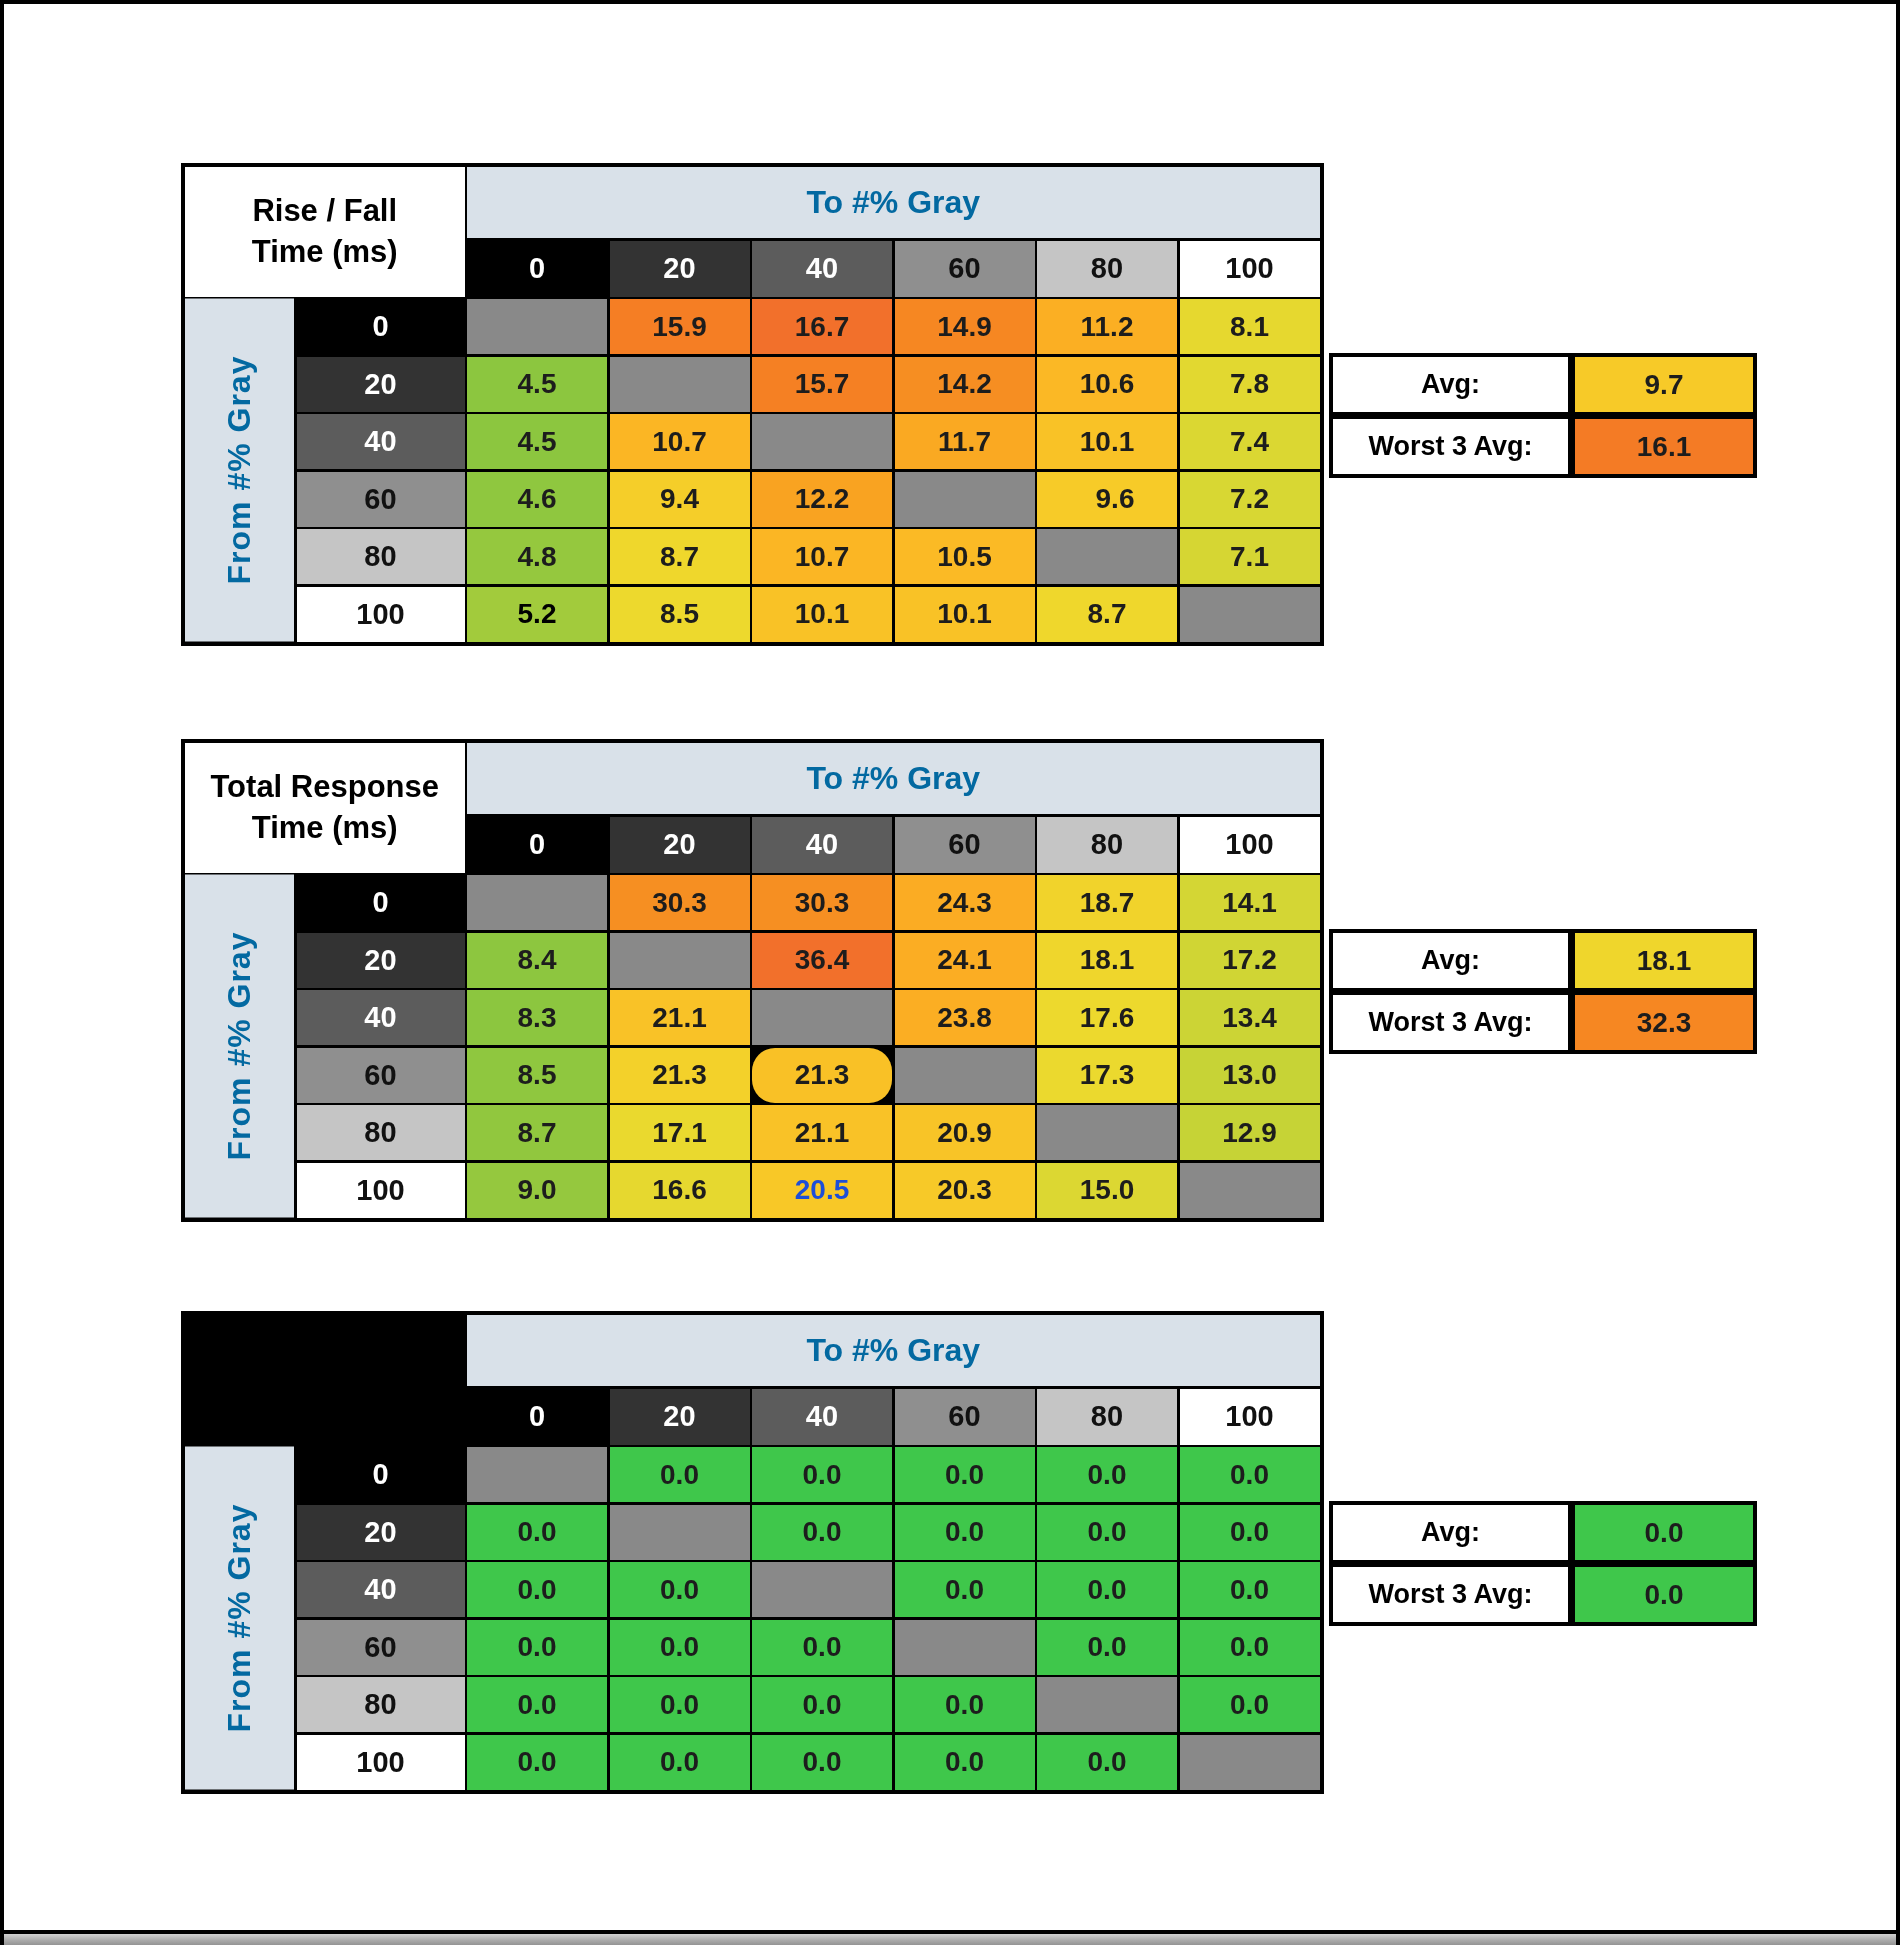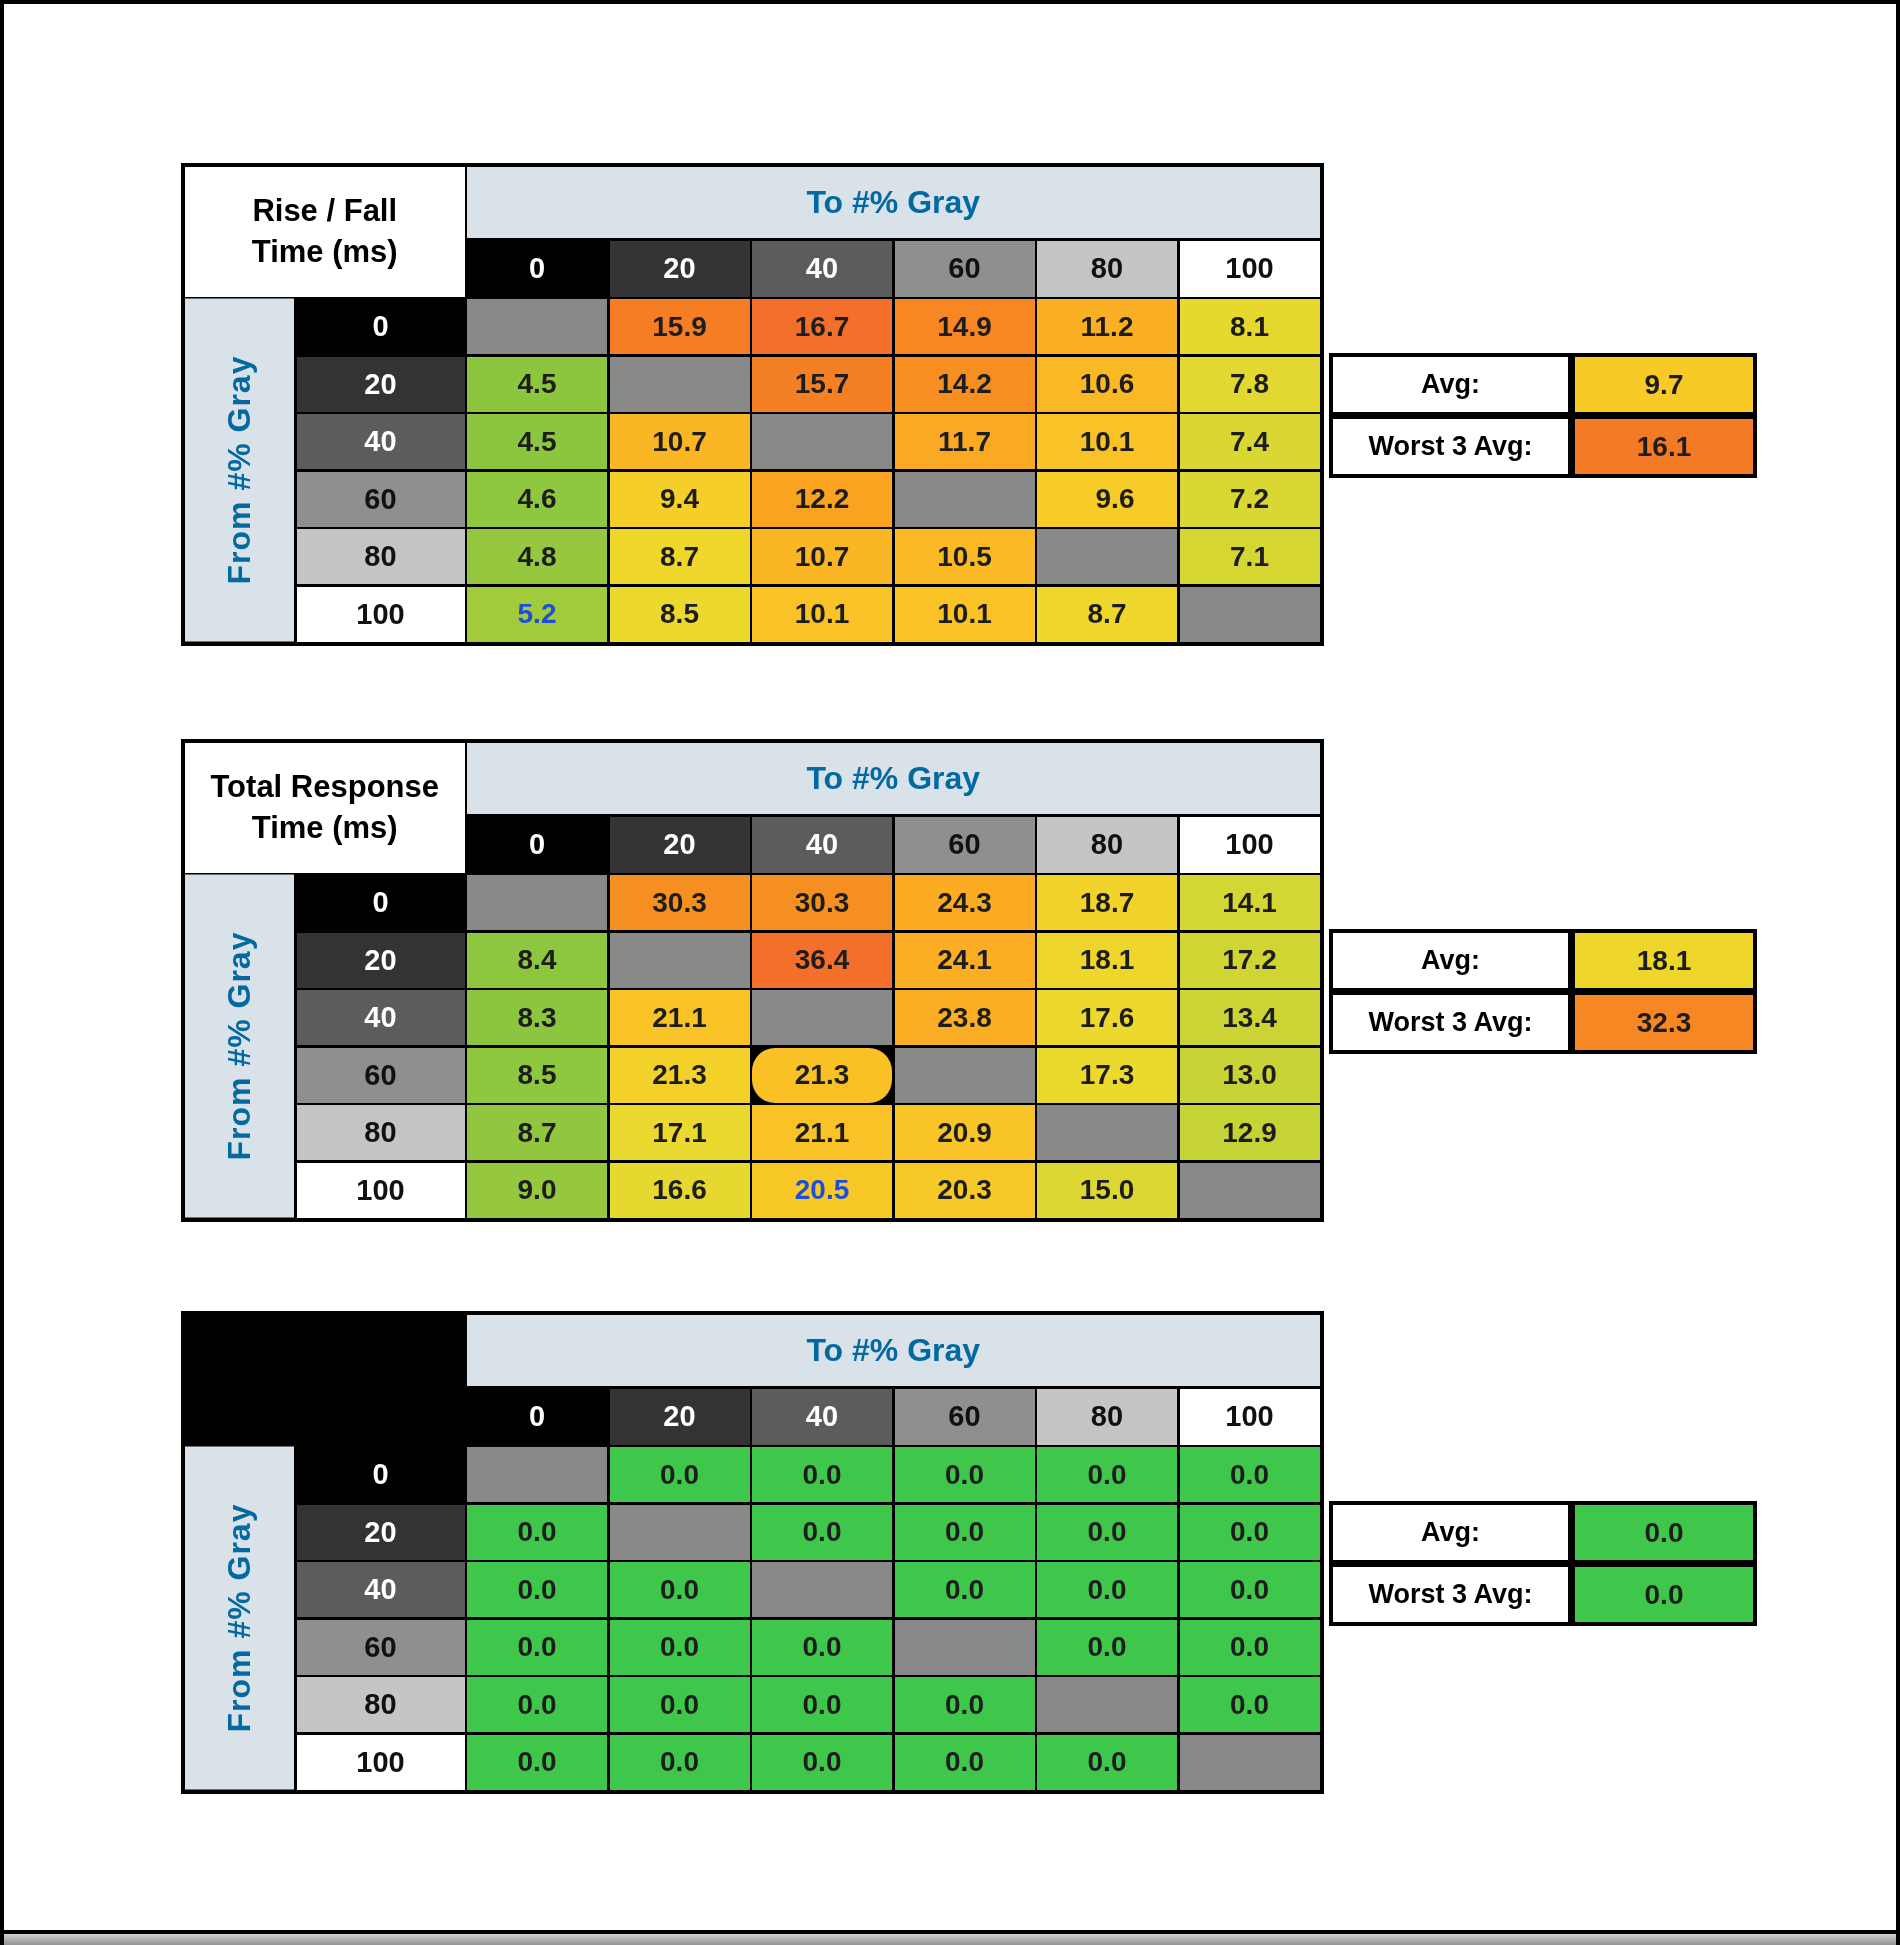--- a/index.html
+++ b/index.html
@@ -134,21 +134,21 @@
         <div class="cell val-cell" style="grid-area: 6 / 7; background: rgb(247, 203, 40); color: rgb(29, 29, 29); padding-left: 16px;">9.6</div>
         <div class="cell val-cell" style="grid-area: 6 / 8; background: rgb(216, 215, 51); color: rgb(29, 29, 29);">7.2</div>
         <div class="cell row-head" style="grid-area: 7 / 2; background: rgb(197, 197, 197); color: rgb(17, 17, 17);">80</div>
         <div class="cell val-cell" style="grid-area: 7 / 3; background: rgb(149, 200, 62); color: rgb(29, 29, 29);">4.8</div>
         <div class="cell val-cell" style="grid-area: 7 / 4; background: rgb(239, 215, 44); color: rgb(29, 29, 29);">8.7</div>
         <div class="cell val-cell" style="grid-area: 7 / 5; background: rgb(251, 182, 36); color: rgb(29, 29, 29);">10.7</div>
         <div class="cell val-cell" style="grid-area: 7 / 6; background: rgb(251, 186, 37); color: rgb(29, 29, 29);">10.5</div>
         <div class="cell val-cell" style="grid-area: 7 / 7; background: rgb(137, 137, 137);"></div>
         <div class="cell val-cell" style="grid-area: 7 / 8; background: rgb(214, 214, 51); color: rgb(29, 29, 29);">7.1</div>
         <div class="cell row-head" style="grid-area: 8 / 2; background: rgb(255, 255, 255); color: rgb(17, 17, 17);">100</div>
-        <div class="cell val-cell" style="grid-area: 8 / 3; background: rgb(162, 203, 60); color: #1d4ed8;">5.2</div>
+        <div class="cell val-cell" style="grid-area: 8 / 3; background: rgb(162, 203, 60); color: #000000;">5.2</div>
         <div class="cell val-cell" style="grid-area: 8 / 4; background: rgb(237, 217, 45); color: rgb(29, 29, 29);">8.5</div>
         <div class="cell val-cell" style="grid-area: 8 / 5; background: rgb(249, 194, 38); color: rgb(29, 29, 29);">10.1</div>
         <div class="cell val-cell" style="grid-area: 8 / 6; background: rgb(249, 194, 38); color: rgb(29, 29, 29);">10.1</div>
         <div class="cell val-cell" style="grid-area: 8 / 7; background: rgb(239, 215, 44); color: rgb(29, 29, 29);">8.7</div>
         <div class="cell val-cell" style="grid-area: 8 / 8; background: rgb(137, 137, 137);"></div>
       </div>
       <div class="avg-box">
         <div class="cell lab">Avg:</div>
         <div class="cell num" style="background: rgb(247, 202, 40);">9.7</div>
         <div class="cell lab">Worst 3 Avg:</div>

